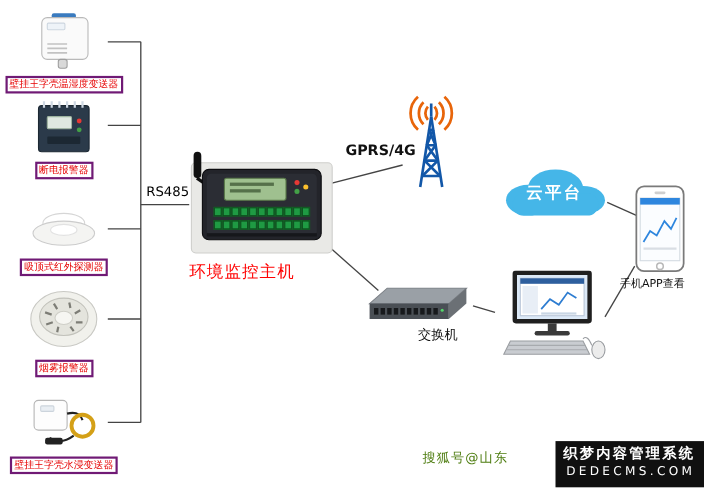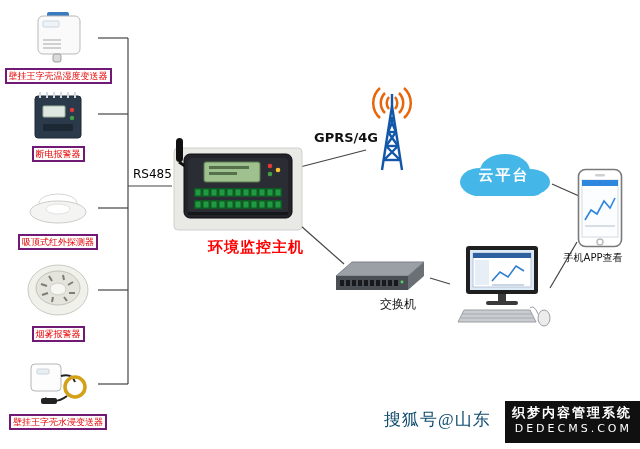--- a/index.html
+++ b/index.html
@@ -8,46 +8,46 @@
 
   .device{position:absolute;width:108px;text-align:center;}
   .device-icon{display:flex;align-items:center;justify-content:center;}
   .red-label{display:inline-block;border:2px solid #701a75;color:#e60000;
     font-size:9px;line-height:12px;padding:0 2px;background:#fff;white-space:nowrap;}
 
   .lines{position:absolute;left:0;top:0;pointer-events:none;}
 
   .bus-label{position:absolute;left:133px;top:167px;font-size:12px;color:#000000;}
   .host{position:absolute;left:170px;top:136px;}
-  .host-label{position:absolute;left:172px;top:238px;width:132px;text-align:right;
-    color:#ff0000;font-weight:bold;font-size:15px;letter-spacing:1px;}
+  .host-label{position:absolute;left:172px;top:238px;width:132px;text-align:left;
+    color:#ff0000;font-weight:normal;font-size:15px;letter-spacing:1px;}
 
   .gprs-label{position:absolute;left:314px;top:130px;font-size:13px;font-weight:600;color:#111;}
   .tower{position:absolute;left:360px;top:84px;}
 
   .cloud{position:absolute;left:450px;top:146px;}
   .cloud-label{position:absolute;left:450px;top:166px;width:108px;text-align:center;
     color:#ffffff;font-size:15px;font-weight:600;letter-spacing:2px;}
   .cloud-url{position:absolute;left:446px;top:197px;width:116px;text-align:center;
     font-size:11px;color:#222;}
 
   .phone{position:absolute;left:577px;top:168px;}
   .phone-label{position:absolute;left:548px;top:251px;width:90px;text-align:center;
     font-size:10px;color:#111;}
 
   .switch{position:absolute;left:330px;top:254px;}
   .switch-label{position:absolute;left:348px;top:296px;width:100px;text-align:center;
     font-size:12px;color:#111;}
 
   .computer{position:absolute;left:446px;top:246px;}
 
-  .wm-sohu{position:absolute;left:384px;top:408px;font-size:17px;color:#0c4a6e;letter-spacing:1px;font-family:Liberation Serif, serif;}
+  .wm-sohu{position:absolute;left:384px;top:408px;font-size:12px;color:#4d7c0f;letter-spacing:1px;}
   .wm-box{position:absolute;left:505px;top:401px;width:135px;height:42px;background:#101010;
     color:#fff;box-sizing:border-box;padding:4px 8px 0 0;text-align:right;}
-  .wm-box .l1{font-size:13px;font-weight:bold;letter-spacing:2px;line-height:16px;}
+  .wm-box .l1{font-size:13px;font-weight:bold;letter-spacing:2px;line-height:16px;font-family:Liberation Mono, monospace;}
   .wm-box .l2{font-size:11px;font-weight:normal;letter-spacing:3px;line-height:16px;text-align:right;}
 </style>
 </head>
 <body>
 
 <div class="canvas">
 
   <svg class="lines" width="640" height="449">
     <g stroke="#444" stroke-width="1.2" fill="none">
       <path d="M128,38 L128,384"></path>

